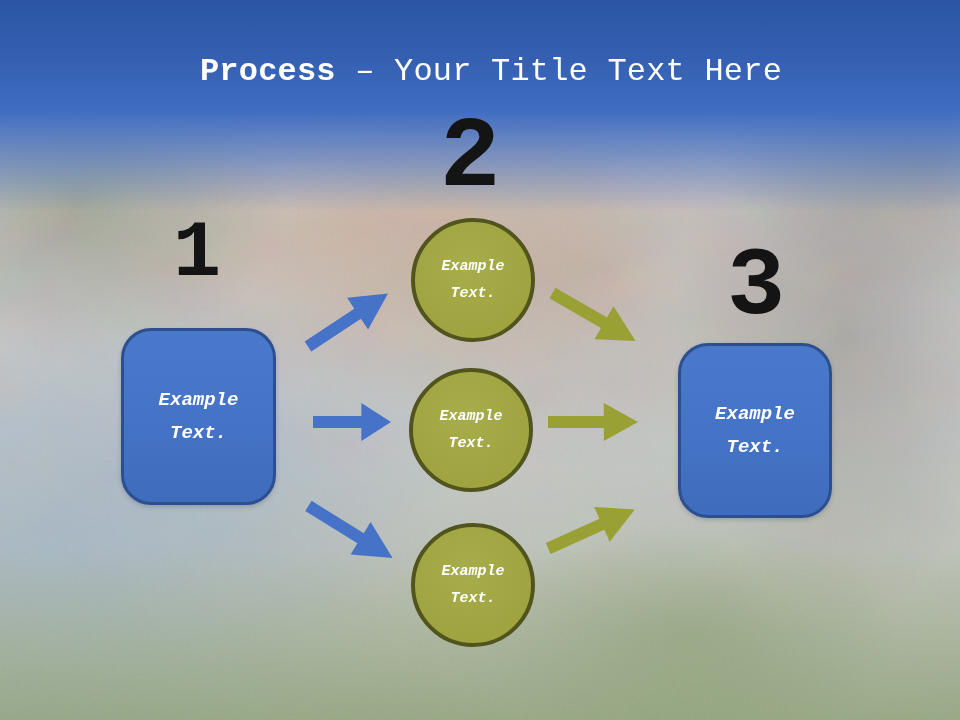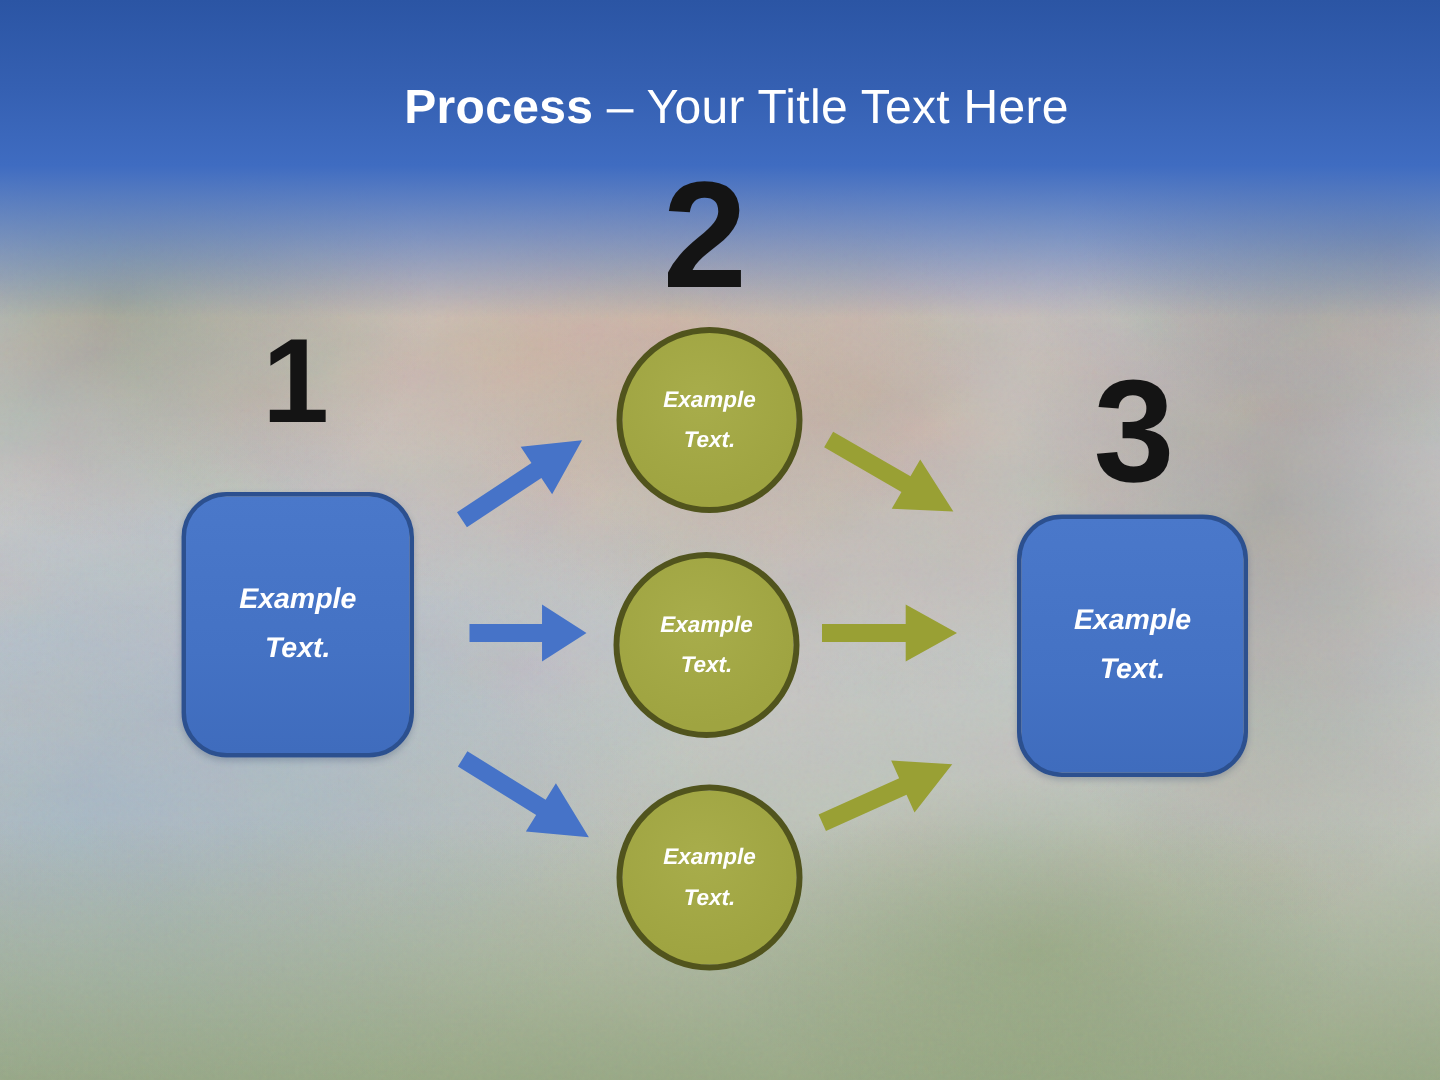--- a/index.html
+++ b/index.html
@@ -10,21 +10,21 @@
     --circle-fill:#9fa441;
     --circle-border:#51541d;
     --arrow-blue:#4673c8;
     --arrow-olive:#99a034;
     --number-color:#141414;
     --title-color:#ffffff;
   }
   html,body{margin:0;padding:0;background:#222;}
   .slide{
     position:relative;width:960px;height:720px;overflow:hidden;
-    font-family:Liberation Sans, sans-serif;
+    font-family:Liberation Mono, monospace;
     background:#c6c9d0;
   }
   
   .bg-photo{
     position:absolute;inset:0;z-index:0;
     background:
       linear-gradient(to top, rgba(122,148,98,0.50) 0%, rgba(128,152,104,0.30) 10%, rgba(128,152,104,0) 24%),
       radial-gradient(ellipse 300px 170px at 72% 88%, rgba(125,150,100,0.40), transparent 70%),
       radial-gradient(ellipse 520px 300px at 6% 76%, rgba(152,176,206,0.55), transparent 72%),
       radial-gradient(ellipse 420px 240px at 20% 62%, rgba(160,180,205,0.40), transparent 72%),

